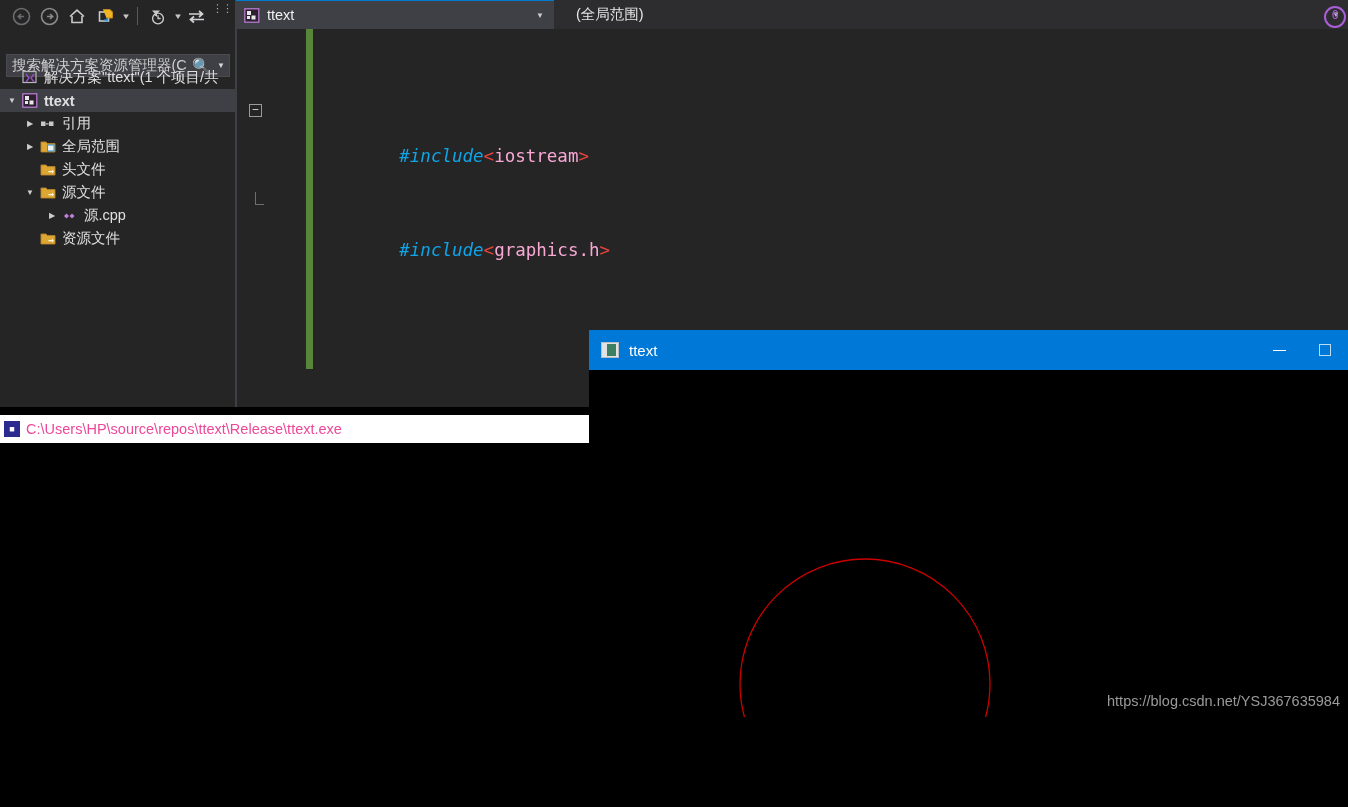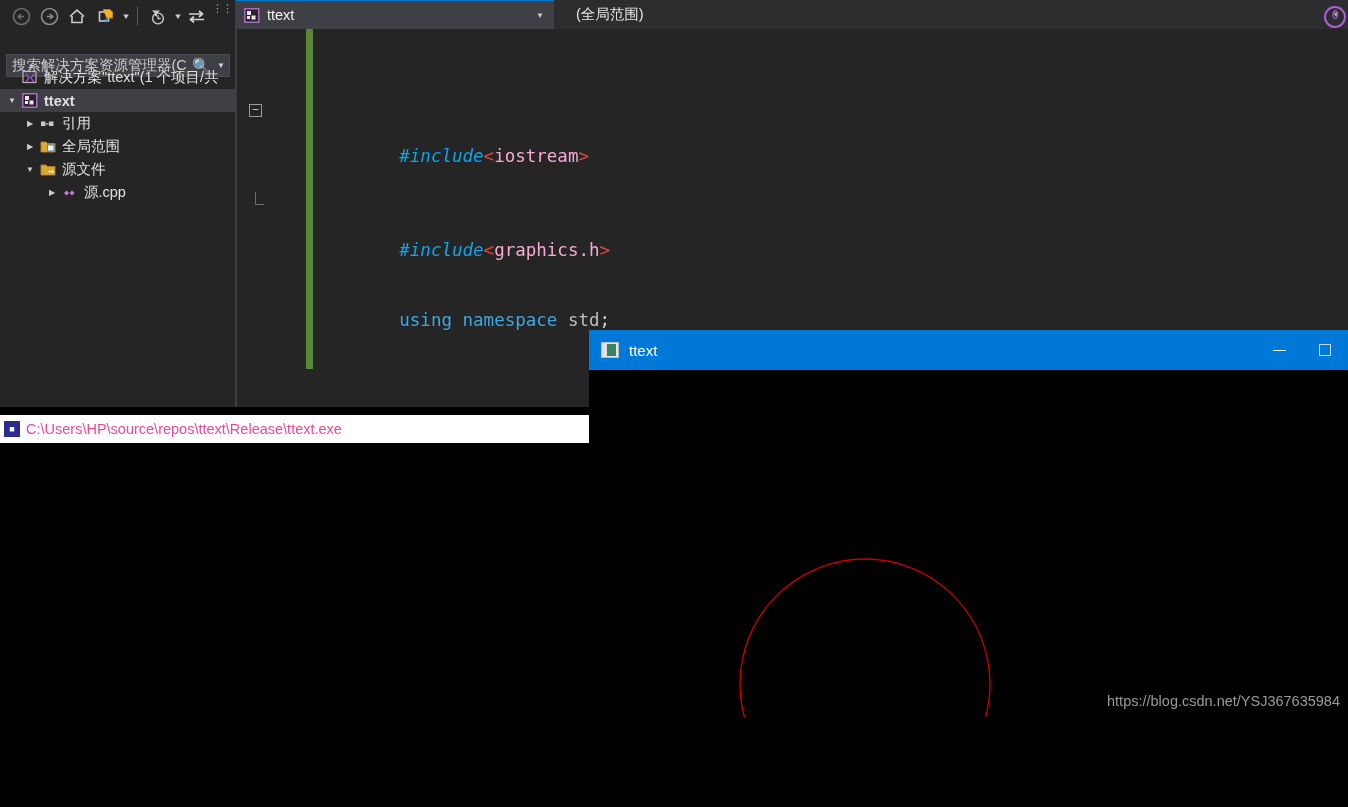--- a/index.html
+++ b/index.html
@@ -328,43 +328,63 @@
         <div class="arrow">▶</div>
         <div class="ico">
           <svg width="17" height="15" viewBox="0 0 17 15">
             <path d="M1 3 h5 l1.4 1.6 h7.6 v8.4 h-14 z" fill="#dca733" stroke="#b8862a" stroke-width="0.9"></path>
             <rect x="7.5" y="6" width="6.5" height="6" fill="#f0f0f0" stroke="#2196f3" stroke-width="1"></rect>
           </svg>
         </div>
         <div class="lbl">全局范围</div>
       </div>
 
-
       <div class="trow ind1">
-        <div class="arrow">▼</div>
+        <div class="arrow"></div>
         <div class="ico">
           <svg width="17" height="15" viewBox="0 0 17 15">
             <path d="M1 3 h5 l1.4 1.6 h7.6 v8.4 h-14 z" fill="#dca733" stroke="#b8862a" stroke-width="0.9"></path>
             <path d="M8.5 9 h3.5 v-1.2 l2 1.8 l-2 1.8 v-1.2 h-3.5 z" fill="#fff8e8"></path>
           </svg>
         </div>
+        <div class="lbl">头文件</div>
+      </div>
+
+      <div class="trow ind1">
+        <div class="arrow">▼</div>
+        <div class="ico">
+          <svg width="17" height="15" viewBox="0 0 17 15">
+            <path d="M1 3 h5 l1.4 1.6 h7.6 v8.4 h-14 z" fill="#dca733" stroke="#b8862a" stroke-width="0.9"></path>
+            <path d="M8.5 9 h3.5 v-1.2 l2 1.8 l-2 1.8 v-1.2 h-3.5 z" fill="#fff8e8"></path>
+          </svg>
+        </div>
         <div class="lbl">源文件</div>
       </div>
 
       <div class="trow ind2">
         <div class="arrow">▶</div>
         <div class="ico">
           <svg width="17" height="14" viewBox="0 0 17 14">
             <path d="M2 7 l2.5 -2.5 l2.5 2.5 l-2.5 2.5 z" fill="#c07fd8"></path>
             <path d="M7.5 7 l2.5 -2.5 l2.5 2.5 l-2.5 2.5 z" fill="#c07fd8"></path>
           </svg>
         </div>
         <div class="lbl">源.cpp</div>
       </div>
 
+      <div class="trow ind1">
+        <div class="arrow"></div>
+        <div class="ico">
+          <svg width="17" height="15" viewBox="0 0 17 15">
+            <path d="M1 3 h5 l1.4 1.6 h7.6 v8.4 h-14 z" fill="#dca733" stroke="#b8862a" stroke-width="0.9"></path>
+            <path d="M8.5 9 h3.5 v-1.2 l2 1.8 l-2 1.8 v-1.2 h-3.5 z" fill="#fff8e8"></path>
+          </svg>
+        </div>
+        <div class="lbl">资源文件</div>
+      </div>
 
     </div>
   </div>
 
   <div class="tabbar">
     <div class="tab">
       <span class="ticon">
         <svg width="16" height="15" viewBox="0 0 16 15">
           <rect x="0.8" y="0.8" width="14" height="13.4" fill="#2d2030" stroke="#c07fd8" stroke-width="1.2"></rect>
           <rect x="3" y="3" width="4" height="4" fill="#e8e8e8"></rect>
@@ -389,23 +409,20 @@
       <div class="cl">
         <span class="fold">−</span>
         <span class="t-pp">#include</span><span class="t-ang">&lt;</span><span class="t-inc">iostream</span><span class="t-ang">&gt;</span>
       </div>
 
       <div class="cl">
         <span class="guide-corner"></span>
         <span class="t-pp">#include</span><span class="t-ang">&lt;</span><span class="t-inc">graphics.h</span><span class="t-ang">&gt;</span>
       </div>
 
-      <div class="cl">
-        <span class="t-kw">using</span><span class="t-plain"> </span><span class="t-kw">namespace</span><span class="t-plain"> </span><span class="t-gray">std</span><span class="t-plain">;</span>
-      </div>
 
       <div class="cl">&nbsp;</div>
 
       
 
       
 
       
 
       

